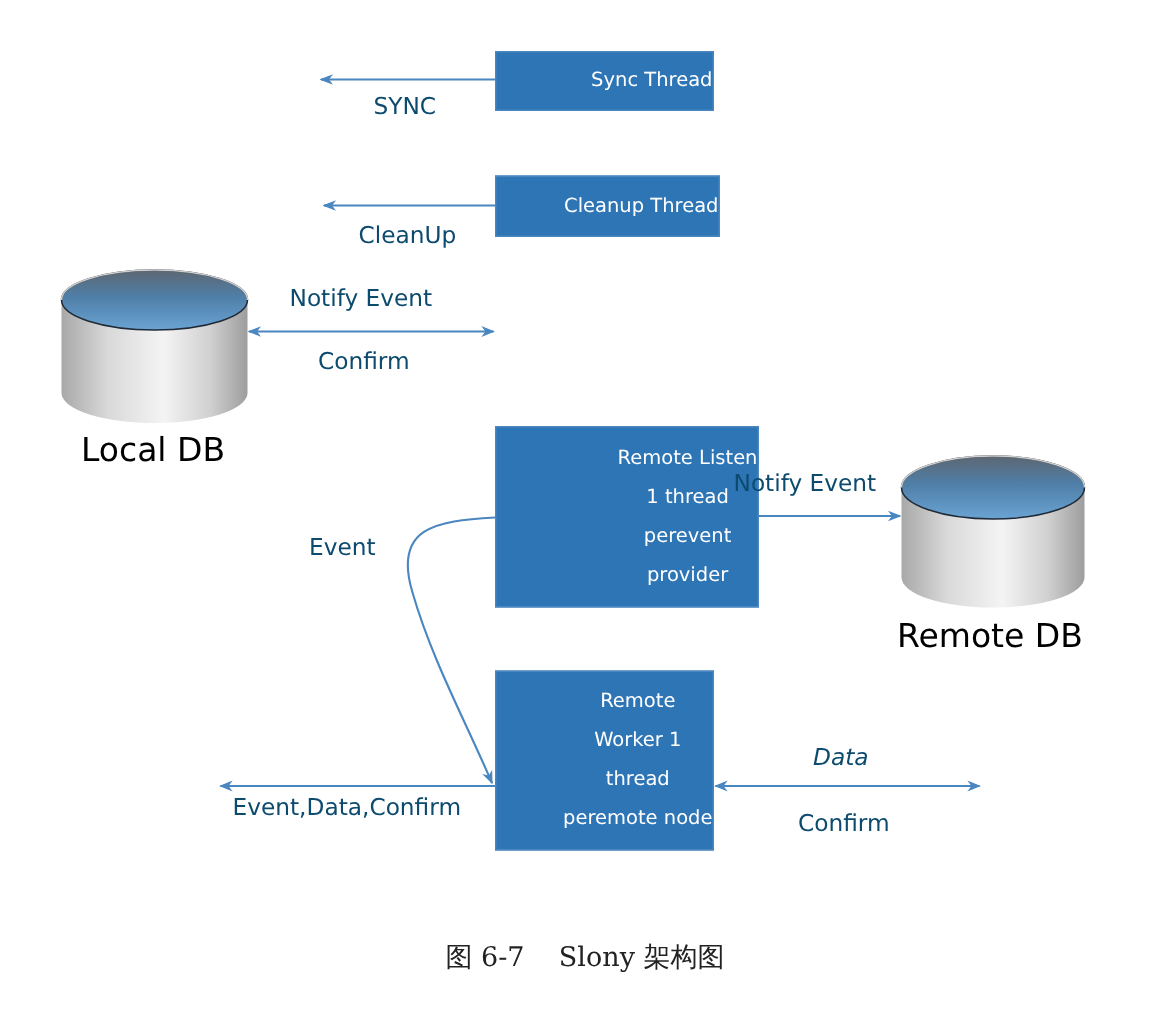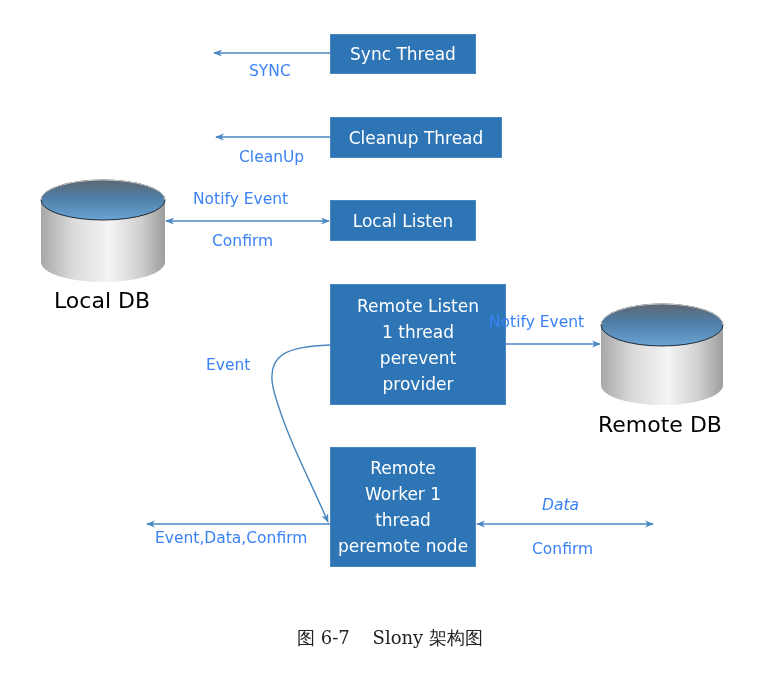--- a/index.html
+++ b/index.html
@@ -4,31 +4,31 @@
   <style>
     html, body { margin: 0; padding: 0; background: #ffffff; }
     body { width: 780px; height: 679px; position: relative; overflow: hidden; }
     #stage { position: absolute; left: 0; top: 0; width: 780px; height: 679px; }
     .box {
       position: absolute;
       background: #2e75b6;
       border: 1px solid #4a86c0;
       color: #ffffff;
       font-family: "DejaVu Sans", sans-serif;
-      font-size: 17px;
+      font-size: 13px;
       display: flex;
       align-items: center;
-      justify-content: center;
+      justify-content: flex-end;
       text-align: center;
       box-sizing: border-box;
     }
     .box .txt { white-space: pre-line; line-height: 26px; }
     .lbl {
       position: absolute;
-      color: #3b82f6;
+      color: #0c4a6e;
       font-family: "DejaVu Sans", sans-serif;
       font-size: 15.5px;
       white-space: nowrap;
     }
     .dblbl {
       position: absolute;
       color: #000000;
       font-family: "DejaVu Sans", sans-serif;
       font-size: 22px;
       white-space: nowrap;
@@ -91,25 +91,22 @@
     <path d="M330,345 C290,347 262,352 275,395 C288,440 310,480 328,522" fill="none" stroke="#4a86c0" stroke-width="1.4" marker-end="url(#arr)"></path>
 
     <line x1="330" y1="524" x2="147" y2="524" stroke="#4a86c0" stroke-width="1.4" marker-end="url(#arr)"></line>
 
     <line x1="477" y1="524" x2="653" y2="524" stroke="#4a86c0" stroke-width="1.4" marker-start="url(#arr)" marker-end="url(#arr)"></line>
   </svg>
 
   <div class="box" style="left:330px;top:34px;width:146px;height:40px;">
     <span class="txt">Sync Thread</span>
   </div>
-  <div class="box" style="left:330px;top:117px;width:172px;height:41px;">
+  <div class="box" style="left:330px;top:117px;width:150px;height:41px;">
     <span class="txt">Cleanup Thread</span>
-  </div>
-  <div class="box" style="left:330px;top:200px;width:146px;height:41px;">
-    <span class="txt">Local Listen</span>
   </div>
   <div class="box" style="left:330px;top:284px;width:176px;height:121px;">
     <span class="txt">Remote Listen
 1 thread
 perevent
 provider</span>
   </div>
   <div class="box" style="left:330px;top:447px;width:146px;height:120px;">
     <span class="txt">Remote
 Worker 1

